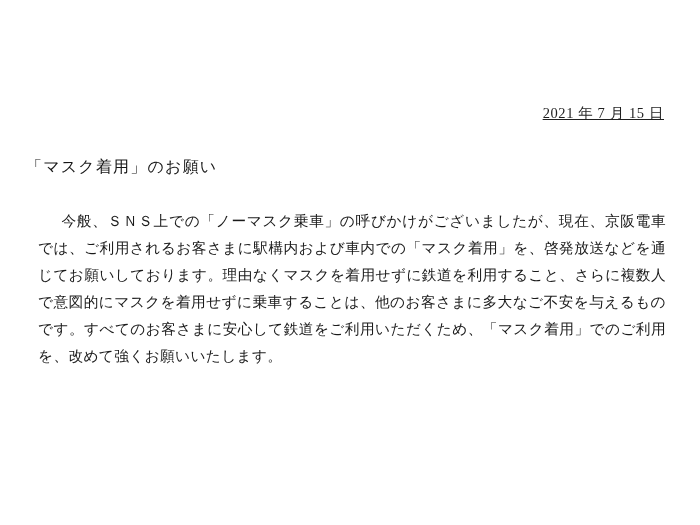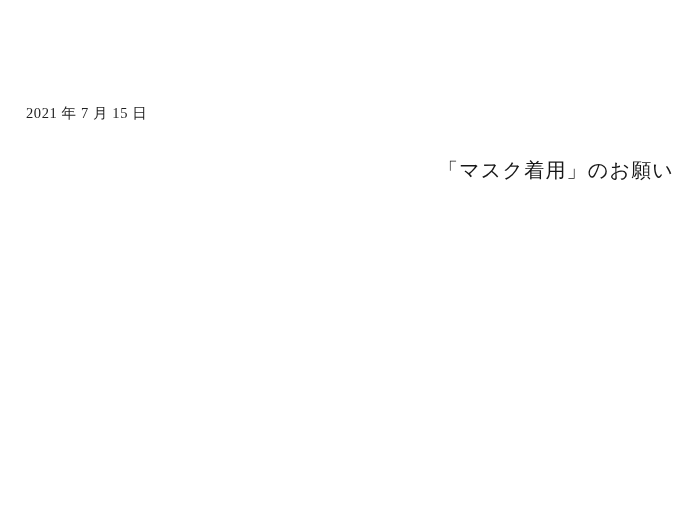--- a/index.html
+++ b/index.html
@@ -16,29 +16,31 @@
   }
   .page {
     position: relative;
     width: 700px;
     height: 525px;
     box-sizing: border-box;
     padding: 0 26px;
   }
   .doc-date {
     margin-top: 104px;
+    text-align: right;
     font-size: 14.5px;
     letter-spacing: 0.6px;
     color: #1f1f1f;
     padding-right: 10px;
+    text-decoration: underline;
   }
   .doc-title {
     margin-top: 34px;
-    text-align: right;
-    font-size: 20px;
+    text-align: left;
+    font-size: 16px;
     letter-spacing: 1.2px;
     color: #161616;
   }
   .doc-body {
     margin-top: 30px;
     padding: 0 8px 0 12px;
   }
   .para {
     font-size: 14.7px;
     line-height: 1.84;
@@ -58,15 +60,16 @@
 </head>
 <body>
 
 <div class="page">
 
   <div class="doc-date">2021 年 7 月 15 日</div>
 
   <div class="doc-title">「マスク着用」のお願い</div>
 
   <div class="doc-body">
+    <p class="para indent">今般、ＳＮＳ上での「ノーマスク乗車」の呼びかけがございましたが、現在、京阪電車では、ご利用されるお客さまに駅構内および車内での「マスク着用」を、啓発放送などを通じてお願いしております。理由なくマスクを着用せずに鉄道を利用すること、さらに複数人で意図的にマスクを着用せずに乗車することは、他のお客さまに多大なご不安を与えるものです。すべてのお客さまに安心して鉄道をご利用いただくため、「マスク着用」でのご利用を、改めて強くお願いいたします。</p>
   </div>
 
 </div>
 
 </body></html>

